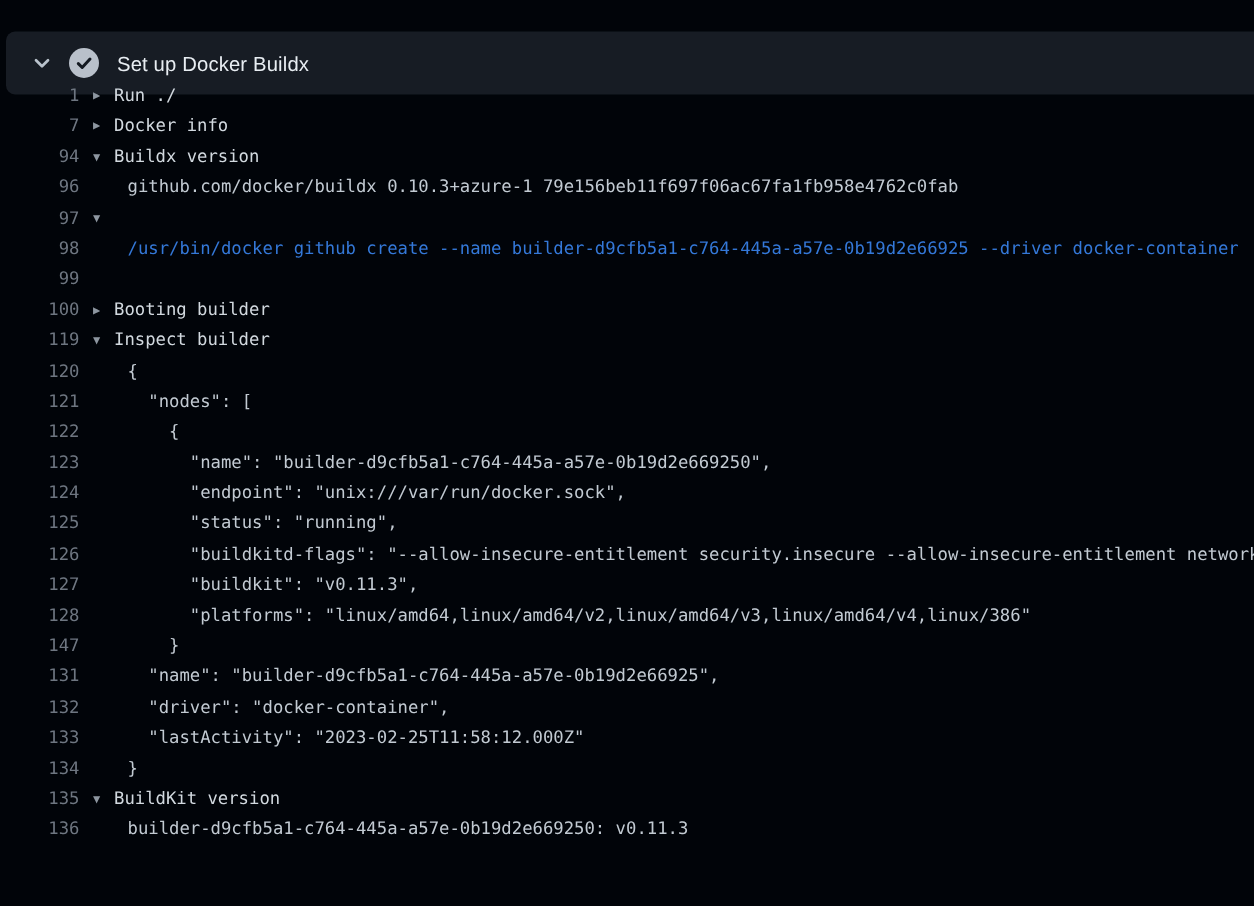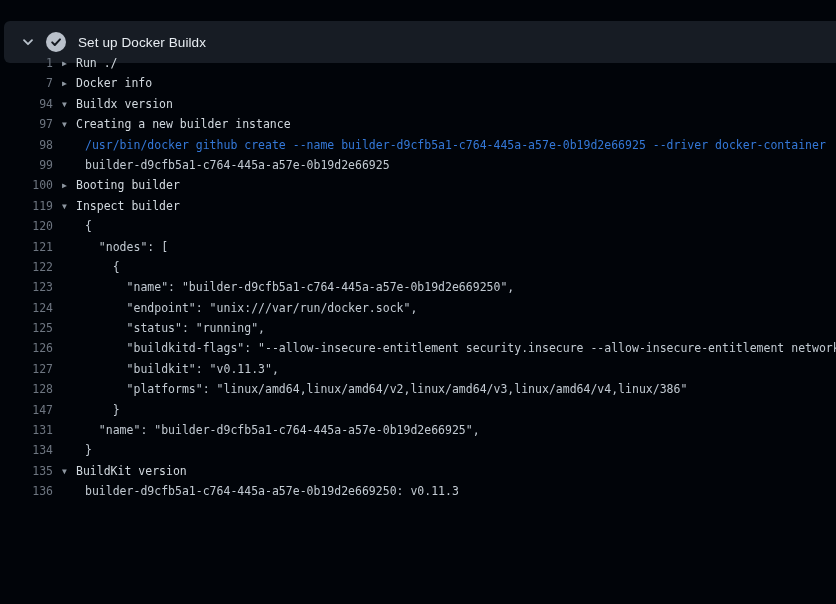--- a/index.html
+++ b/index.html
@@ -88,40 +88,42 @@
       <span class="txt">Docker info</span>
     </span>
   </div>
       <div class="line group-expanded">
     <span class="ln">94</span>
     <span class="rowbody">
       <span class="arrow">▼</span>
       <span class="txt">Buildx version</span>
     </span>
   </div>
+      <div class="line output">
+    <span class="ln">96</span>
+    <span class="rowbody">
+      <span class="arrow empty"></span>
+      <span class="txt">github.com/docker/buildx 0.10.3+azure-1 79e156beb11f697f06ac67fa1fb958e4762c0fab</span>
+    </span>
+  </div>
       <div class="line group-expanded">
     <span class="ln">97</span>
     <span class="rowbody">
       <span class="arrow">▼</span>
-      <span class="txt">Creating a new builder instance</span>
     </span>
   </div>
       <div class="line command">
     <span class="ln">98</span>
     <span class="rowbody">
       <span class="arrow empty"></span>
       <span class="txt">/usr/bin/docker github create --name builder-d9cfb5a1-c764-445a-a57e-0b19d2e66925 --driver docker-container</span>
     </span>
   </div>
       <div class="line output">
     <span class="ln">99</span>
-    <span class="rowbody">
-      <span class="arrow empty"></span>
-      <span class="txt">builder-d9cfb5a1-c764-445a-a57e-0b19d2e66925</span>
-    </span>
   </div>
       <div class="line group-collapsed">
     <span class="ln">100</span>
     <span class="rowbody">
       <span class="arrow">▶</span>
       <span class="txt">Booting builder</span>
     </span>
   </div>
       <div class="line group-expanded">
     <span class="ln">119</span>
@@ -201,20 +203,34 @@
     </span>
   </div>
       <div class="line output">
     <span class="ln">131</span>
     <span class="rowbody">
       <span class="arrow empty"></span>
       <span class="txt">  "name": "builder-d9cfb5a1-c764-445a-a57e-0b19d2e66925",</span>
     </span>
   </div>
       <div class="line output">
+    <span class="ln">132</span>
+    <span class="rowbody">
+      <span class="arrow empty"></span>
+      <span class="txt">  "driver": "docker-container",</span>
+    </span>
+  </div>
+      <div class="line output">
+    <span class="ln">133</span>
+    <span class="rowbody">
+      <span class="arrow empty"></span>
+      <span class="txt">  "lastActivity": "2023-02-25T11:58:12.000Z"</span>
+    </span>
+  </div>
+      <div class="line output">
     <span class="ln">134</span>
     <span class="rowbody">
       <span class="arrow empty"></span>
       <span class="txt">}</span>
     </span>
   </div>
       <div class="line group-expanded">
     <span class="ln">135</span>
     <span class="rowbody">
       <span class="arrow">▼</span>

